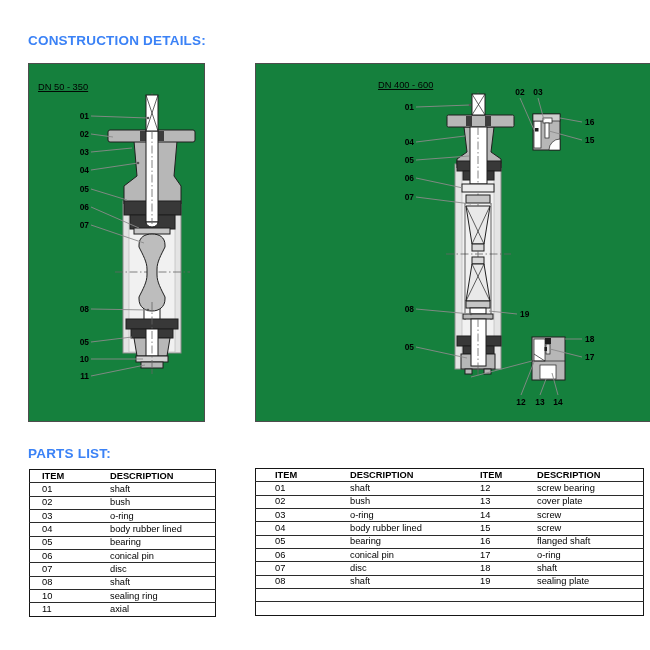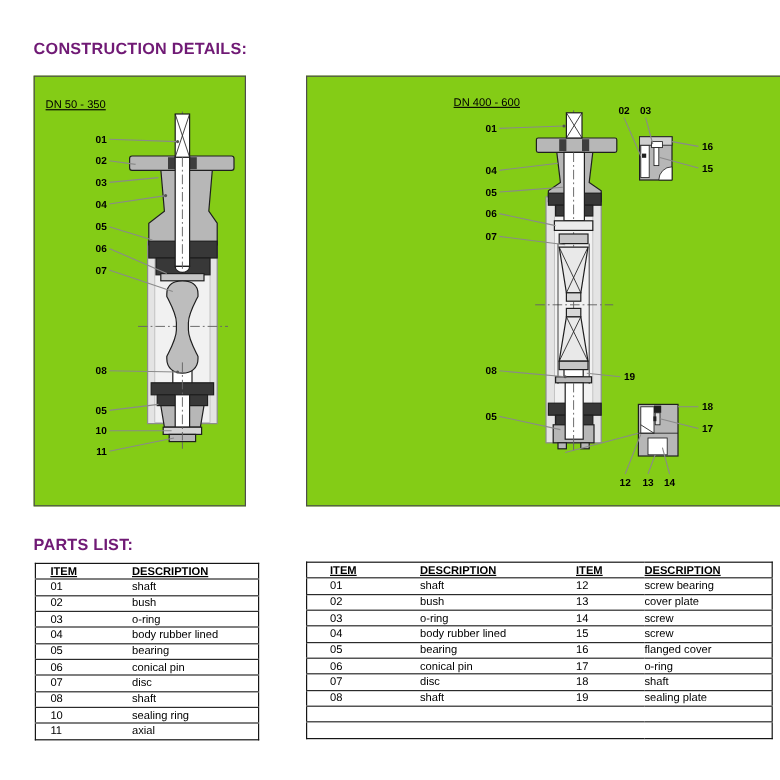--- a/index.html
+++ b/index.html
@@ -1,34 +1,34 @@
 <!DOCTYPE html>
 <html><head>
 <meta charset="utf-8">
 <style>
   html,body { margin:0; padding:0; background:#fff; }
   .page { position:relative; width:650px; height:650px; background:#ffffff;
           font-family:"Liberation Sans", sans-serif; overflow:hidden; }
-  .h-title { position:absolute; font-weight:bold; font-size:13.5px; letter-spacing:.2px; color:#701a75; white-space:nowrap; }
-  .panel { position:absolute; border:1px solid #4d4d4d; background:#84cc16; }
+  .h-title { position:absolute; font-weight:bold; font-size:13.5px; letter-spacing:.2px; color:#3b82f6; white-space:nowrap; }
+  .panel { position:absolute; border:1px solid #4d4d4d; background:#15803d; }
   .panel svg { display:block; }
 
   svg .callout { font-family:"Liberation Sans", sans-serif; font-size:8.4px; font-weight:bold; fill:#000; }
   svg .dn-label { font-family:"Liberation Sans", sans-serif; font-size:9.3px; fill:#000; text-decoration:underline; }
   svg .leader { stroke:#8a8a8a; stroke-width:0.9; fill:none; }
   svg .part { stroke:#1f1f1f; stroke-width:1; }
   svg .thin { stroke:#1f1f1f; stroke-width:0.7; }
   svg .cl { stroke:#666; stroke-width:0.8; stroke-dasharray:8 2.5 1.5 2.5; fill:none; }
 
   .tablewrap { position:absolute; }
   table.parts { border-collapse:collapse; table-layout:fixed; background:#fff; border:1.6px solid #161616; }
   table.parts td, table.parts th { font-size:9.3px; line-height:1; height:12.35px; padding:0;
       border-bottom:1px solid #2b2b2b; text-align:left; vertical-align:middle; color:#000; overflow:hidden; white-space:nowrap; }
   table.parts tr:last-child td { border-bottom:none; }
-  table.parts th { font-weight:bold;text-decoration:underline; }
+  table.parts th { font-weight:bold; }
   .lt .c1 { width:68px; padding-left:12px; }
   .lt .c2 { width:105px; }
   .rt .c1 { width:75px; padding-left:19px; }
   .rt .c2 { width:130px; }
   .rt .c3 { width:57px; }
   .rt .c4 { width:106px; }
 </style>
 </head>
 <body>
 
@@ -348,21 +348,21 @@
       <tr>
             <td class="c1">04</td>
             <td class="c2">body rubber lined</td>
             <td class="c3">15</td>
             <td class="c4">screw</td>
           </tr>
       <tr>
             <td class="c1">05</td>
             <td class="c2">bearing</td>
             <td class="c3">16</td>
-            <td class="c4">flanged cover</td>
+            <td class="c4">flanged shaft</td>
           </tr>
       <tr>
             <td class="c1">06</td>
             <td class="c2">conical pin</td>
             <td class="c3">17</td>
             <td class="c4">o-ring</td>
           </tr>
       <tr>
             <td class="c1">07</td>
             <td class="c2">disc</td>

